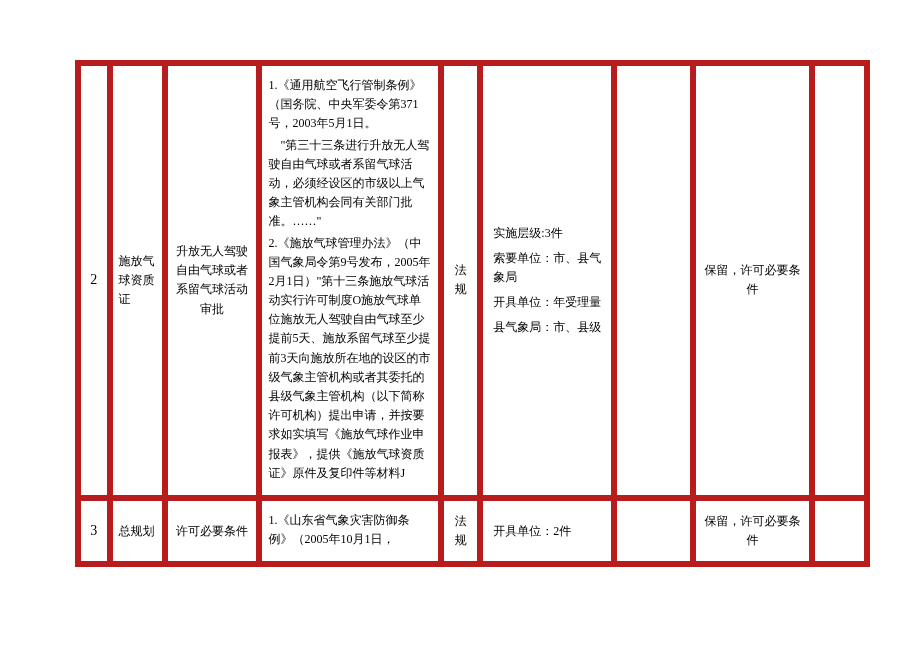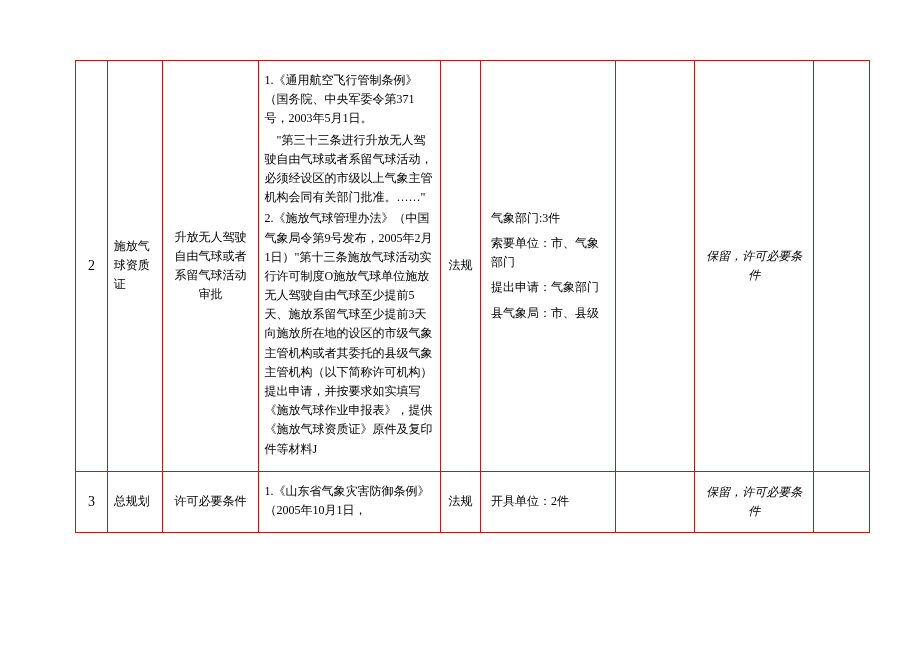--- a/index.html
+++ b/index.html
@@ -13,34 +13,34 @@
       font-size: 12px;
       color: #000;
       padding: 60px 50px 40px 75px;
     }
     table {
       border-collapse: collapse;
       width: 100%;
       table-layout: fixed;
     }
     td {
-      border: 1px solid #b91c1c;
+      border: 6px solid #b91c1c;
       padding: 4px 6px;
       vertical-align: middle;
       word-wrap: break-word;
       line-height: 1.6;
     }
     .col-num { width: 4%; text-align: center; font-size: 14px; }
     .col-cert { width: 7%; text-align: left; margin-left: 6px; }
     .col-name { width: 12%; text-align: center; font-family: Liberation Serif, serif; }
     .col-basis { width: 23%; text-align: left; vertical-align: top; padding-top: 10px; padding-bottom: 10px; }
     .col-type { width: 5%; text-align: center; }
     .col-info { width: 17%; text-align: left; vertical-align: middle; padding-left: 10px; }
     .col-blank { width: 10%; }
-    .col-result { width: 15%; text-align: center; font-style: italic; }
+    .col-result { width: 15%; text-align: center; }
     .col-last { width: 7%; }
     .basis-text p {
       margin: 0 0 2px 0;
     }
     .info-text p {
       margin: 6px 0;
     }
   </style>
 </head>
 <body>
@@ -54,23 +54,23 @@
     <td class="col-basis">
       <div class="basis-text">
         <p>1.《通用航空飞行管制条例》（国务院、中央军委令第371号，2003年5月1日。</p>
         <p>　"第三十三条进行升放无人驾驶自由气球或者系留气球活动，必须经设区的市级以上气象主管机构会同有关部门批准。……"</p>
         <p>2.《施放气球管理办法》（中国气象局令第9号发布，2005年2月1日）"第十三条施放气球活动实行许可制度O施放气球单位施放无人驾驶自由气球至少提前5天、施放系留气球至少提前3天向施放所在地的设区的市级气象主管机构或者其委托的县级气象主管机构（以下简称许可机构）提出申请，并按要求如实填写《施放气球作业申报表》，提供《施放气球资质证》原件及复印件等材料J</p>
       </div>
     </td>
     <td class="col-type">法规</td>
     <td class="col-info">
       <div class="info-text">
-        <p>气象部门:3件</p>
-        <p>索要单位：市、气象部门</p>
-        <p>提出申请：气象部门</p>
+        <p>实施层级:3件</p>
+        <p>索要单位：市、县气象局</p>
+        <p>开具单位：年受理量</p>
         <p>县气象局：市、县级</p>
       </div>
     </td>
     <td class="col-blank"></td>
     <td class="col-result">保留，许可必要条件</td>
     <td class="col-last"></td>
   </tr>
   <tr>
     <td class="col-num">3</td>
     <td class="col-cert">总规划</td>

